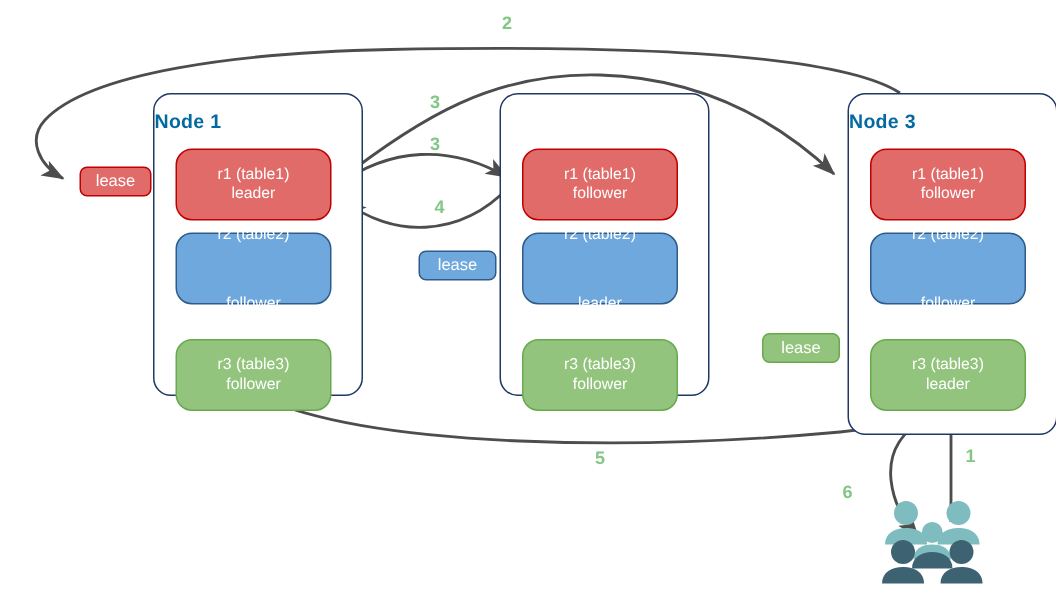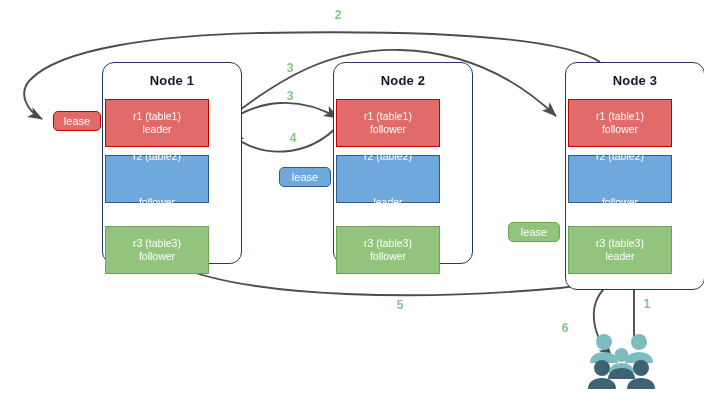--- a/index.html
+++ b/index.html
@@ -30,33 +30,33 @@
     box-sizing: border-box;
     background: #ffffff;
     border: 1.6px solid #1f3864;
     border-radius: 12px;
   }
   .node-title {
     position: absolute;
     left: 0;
     right: 0;
     top: 10px;
-    text-align: center;
+    text-align: left;
     font-size: 13px;
     font-weight: bold;
-    color: #0f172a;
+    color: #0369a1;
     letter-spacing: .2px;
   }
   .replica {
     position: absolute;
     box-sizing: border-box;
-    left: 2px;
+    left: 14px;
     width: 104px;
     height: 48px;
-    border-radius: 0;
+    border-radius: 11px;
     display: flex;
     flex-direction: column;
     align-items: center;
     justify-content: center;
     color: #ffffff;
     font-size: 10.5px;
     line-height: 13px;
     text-align: right;
   }
   .replica .l1, .replica .l2 { display: block; }
@@ -129,21 +129,20 @@
       <span class="l1">r2 (table2)</span>
       <span class="l2">follower</span>
     </div>
     <div class="replica rep-green" style="top:148px;">
       <span class="l1">r3 (table3)</span>
       <span class="l2">follower</span>
     </div>
   </div>
 
   <div class="node-box" style="left:333px; top:62px; width:140px; height:202px;">
-    <div class="node-title">Node 2</div>
 
     <div class="replica rep-red" style="top:36px;">
       <span class="l1">r1 (table1)</span>
       <span class="l2">follower</span>
     </div>
     <div class="replica rep-blue" style="top:92px;">
       <span class="l1">r2 (table2)</span>
       <span class="l2">leader</span>
     </div>
     <div class="replica rep-green" style="top:148px;">

